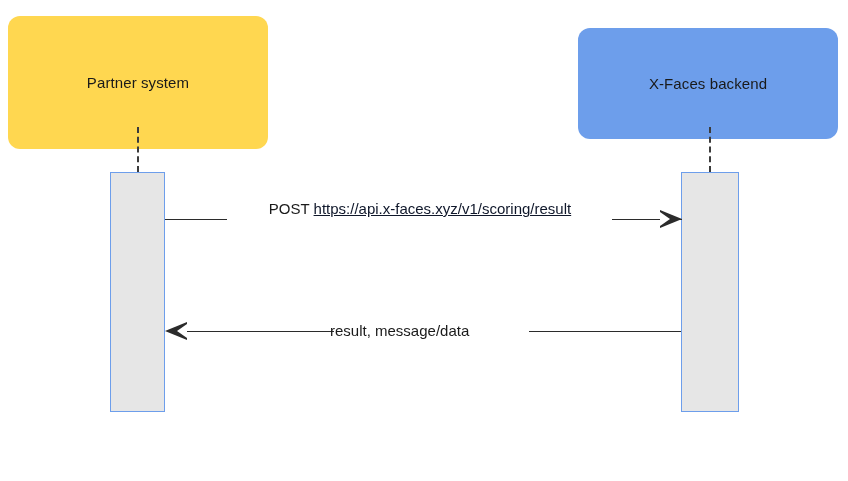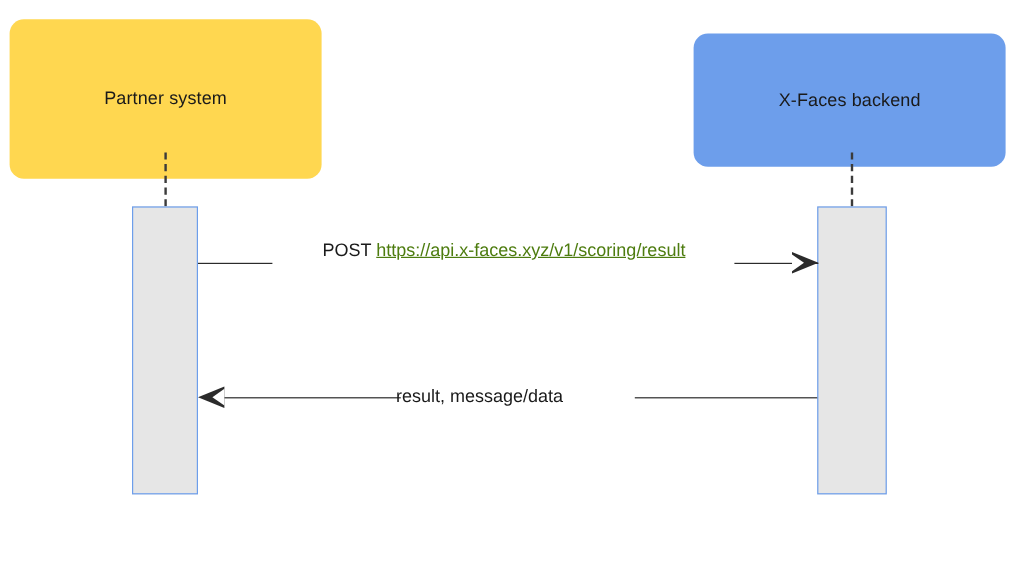--- a/index.html
+++ b/index.html
@@ -136,21 +136,21 @@
 
   
   .msg-label {
     position: absolute;
     font-size: 15px;
     color: #1a1a1a;
     white-space: nowrap;
     line-height: 1.45;
   }
   .msg-link {
-    color: #4d7c0f;
+    color: #0f172a;
     text-decoration: underline;
   }
 
   #msg1-text {
     left: 228px;
     top: 198px;
     width: 384px;
     text-align: center;
   }
   #msg1-line-left  { left: 165px; top: 219px; width: 62px; }

